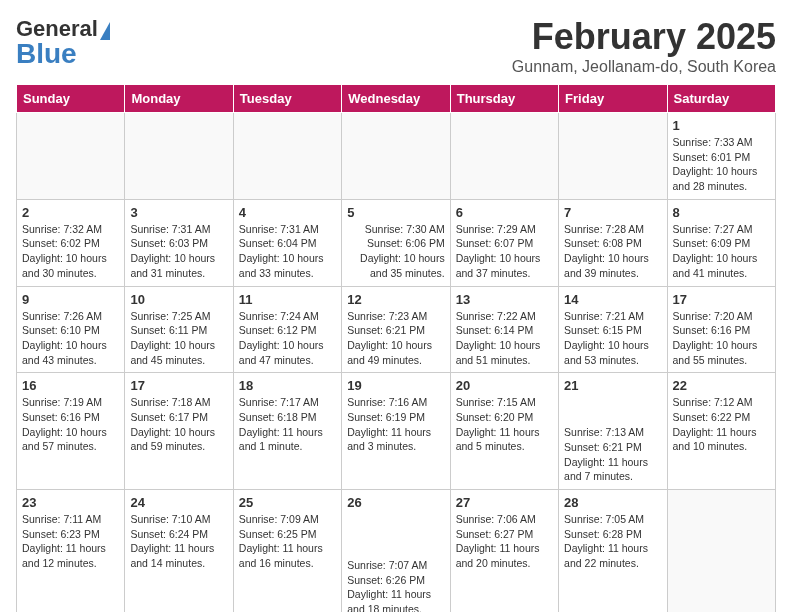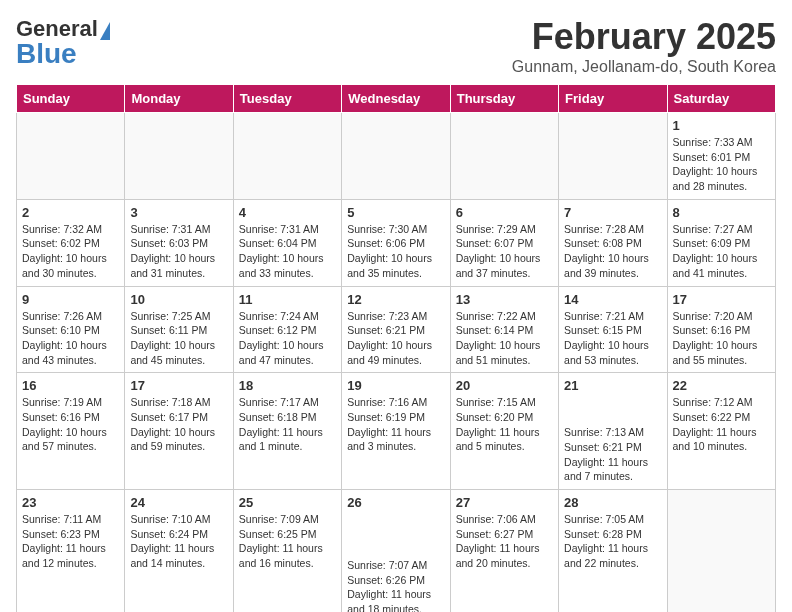--- a/index.html
+++ b/index.html
@@ -138,21 +138,21 @@
         </td>
         <td>
           <span class="day-number">4</span>
           <div class="day-info" style="white-space: pre-line;">Sunrise: 7:31 AM
 Sunset: 6:04 PM
 Daylight: 10 hours
 and 33 minutes.</div>
         </td>
         <td>
           <span class="day-number">5</span>
-          <div class="day-info" style="white-space: pre-line;">Sunrise: 7:30 AM
+          <div class="day-info" style="white-space: pre-line; text-align: right;">Sunrise: 7:30 AM
 Sunset: 6:06 PM
 Daylight: 10 hours
 and 35 minutes.</div>
         </td>
         <td>
           <span class="day-number">6</span>
           <div class="day-info" style="white-space: pre-line;">Sunrise: 7:29 AM
 Sunset: 6:07 PM
 Daylight: 10 hours
 and 37 minutes.</div>

